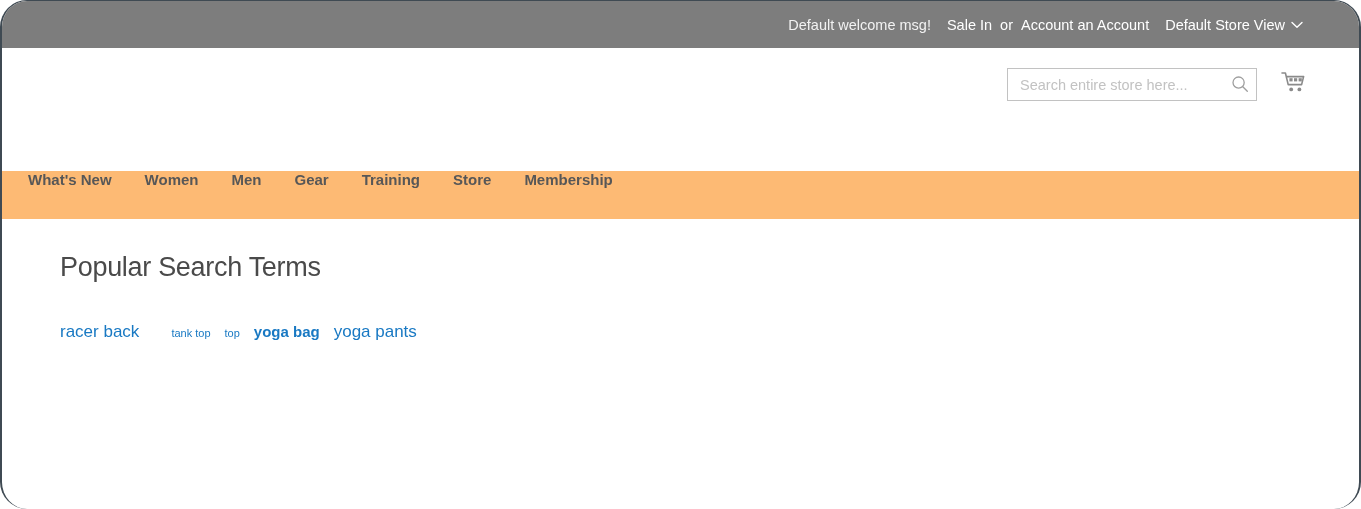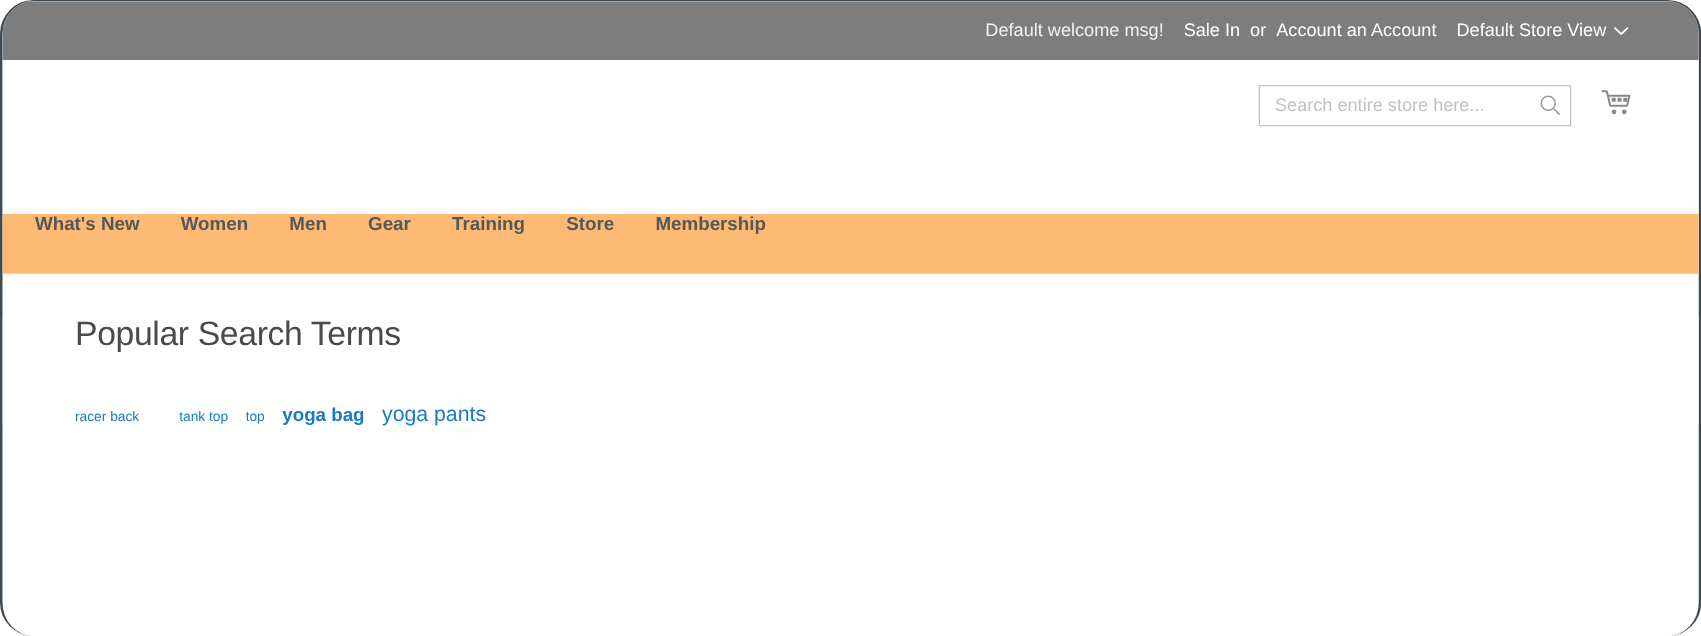--- a/index.html
+++ b/index.html
@@ -261,21 +261,21 @@
     <a class="nav-item">Gear</a>
     <a class="nav-item">Training</a>
     <a class="nav-item">Store</a>
     <a class="nav-item">Membership</a>
   </nav>
 
   <main class="main">
     <h1 class="page-title">Popular Search Terms</h1>
 
     <div class="search-terms">
-      <a class="term" style="font-size: 11px;">racer back</a>
+      <a class="term" style="font-size: 17px;">racer back</a>
       <a class="term" style="font-size: 11px; margin-left: 18px;">tank top</a>
       <a class="term" style="font-size: 11px;">top</a>
       <a class="term" style="font-size: 15px; font-weight: bold;">yoga bag</a>
       <a class="term" style="font-size: 17px;">yoga pants</a>
     </div>
   </main>
 
 </div>
 
 </body></html>

